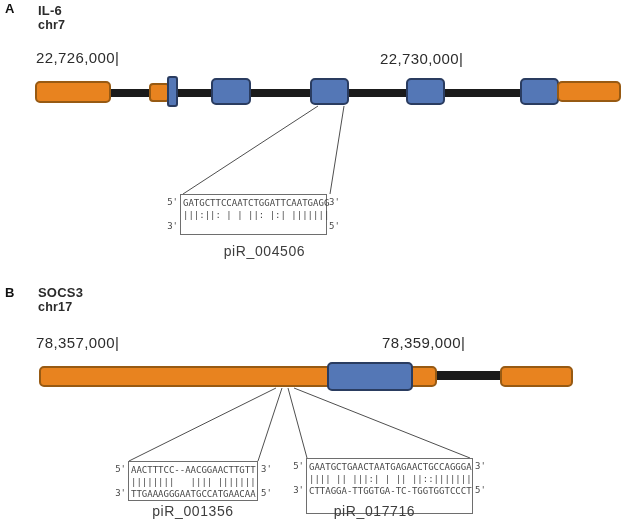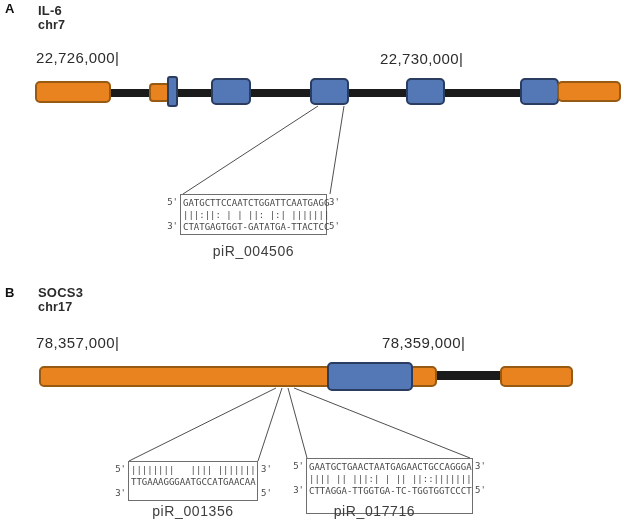--- a/index.html
+++ b/index.html
@@ -64,42 +64,42 @@
   <div class="abs box utr" style="left:557px;top:81px;width:64px;height:21px"></div>
 
   <span class="abs end-label" style="left:162px;top:196px;width:16px;text-align:right">5'</span>
   <span class="abs end-label" style="left:329px;top:196px">3'</span>
   <span class="abs end-label" style="left:162px;top:220px;width:16px;text-align:right">3'</span>
   <span class="abs end-label" style="left:329px;top:220px">5'</span>
 
   <div class="abs alnbox" style="left:180px;top:194px;width:147px;height:41px">
     <div class="seq">GATGCTTCCAATCTGGATTCAATGAGG</div>
     <div class="seq">|||:||: | | ||: |:| |||||||</div>
-    <div class="seq">CTATGAGTGGT-GATATGA-TTACTCC</div>
   </div>
-  <div class="abs pir-label" style="left:180px;top:243px;width:147px">piR_004506</div>
+  <div class="abs pir-label" style="left:191px;top:243px;width:147px">piR_004506</div>
 
   <span class="abs panel-letter" style="left:5px;top:285px">B</span>
   <span class="abs gene-name" style="left:38px;top:285px">SOCS3</span>
   <span class="abs chr-name" style="left:38px;top:300px">chr17</span>
 
   <span class="abs coord" style="left:36px;top:334px">78,357,000|</span>
   <span class="abs coord" style="left:382px;top:334px">78,359,000|</span>
 
   <div class="abs track-line" style="left:430px;top:371px;width:75px;height:9px"></div>
   <div class="abs box utr" style="left:39px;top:366px;width:398px;height:21px"></div>
   <div class="abs box utr" style="left:500px;top:366px;width:73px;height:21px"></div>
   <div class="abs box exon" style="left:327px;top:362px;width:86px;height:29px"></div>
 
   <span class="abs end-label" style="left:110px;top:463px;width:16px;text-align:right">5'</span>
   <span class="abs end-label" style="left:261px;top:463px">3'</span>
   <span class="abs end-label" style="left:110px;top:487px;width:16px;text-align:right">3'</span>
   <span class="abs end-label" style="left:261px;top:487px">5'</span>
 
   <div class="abs alnbox" style="left:128px;top:461px;width:130px;height:40px">
+    <div class="seq">AACTTTCC--AACGGAACTTGTT</div>
     <div class="seq">||||||||   |||| |||||||</div>
     <div class="seq">TTGAAAGGGAATGCCATGAACAA</div>
   </div>
   <div class="abs pir-label" style="left:128px;top:503px;width:130px">piR_001356</div>
 
   <span class="abs end-label" style="left:288px;top:460px;width:16px;text-align:right">5'</span>
   <span class="abs end-label" style="left:475px;top:460px">3'</span>
   <span class="abs end-label" style="left:288px;top:484px;width:16px;text-align:right">3'</span>
   <span class="abs end-label" style="left:475px;top:484px">5'</span>
 

